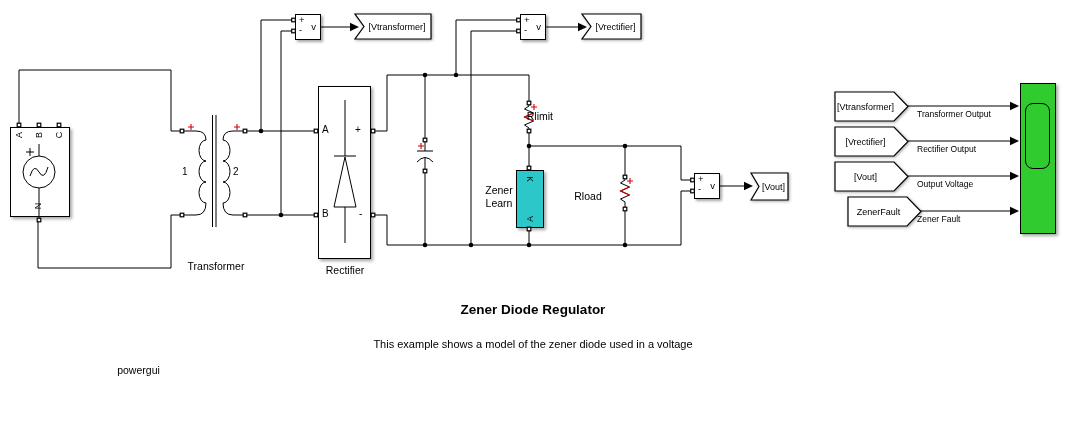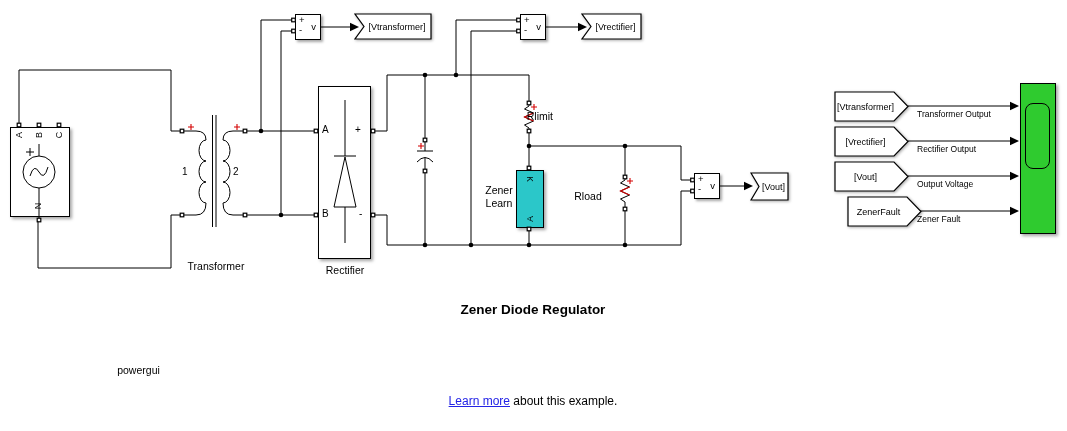--- a/index.html
+++ b/index.html
@@ -273,18 +273,16 @@
   </div>
   <div class="lbl" style="left:96px;top:364px;width:85px;">powergui</div>
 
   <div class="small-lbl" style="left:917px;top:109px;">Transformer Output</div>
   <div class="small-lbl" style="left:917px;top:144px;">Rectifier Output</div>
   <div class="small-lbl" style="left:917px;top:179px;">Output Voltage</div>
   <div class="small-lbl" style="left:917px;top:214px;">Zener Fault</div>
 
   <div id="annotation-title">Zener Diode Regulator</div>
   <div id="annotation-desc">
-  </div>
-  <div id="annotation-learn">
-    <span id="learn-link" style="color: rgb(35, 35, 230);">Learn more</span><span> about this example.</span>
+    <div>This example shows a model of the zener diode used in a voltage</div>
   </div>
 
 </div>
 
 </body></html>

